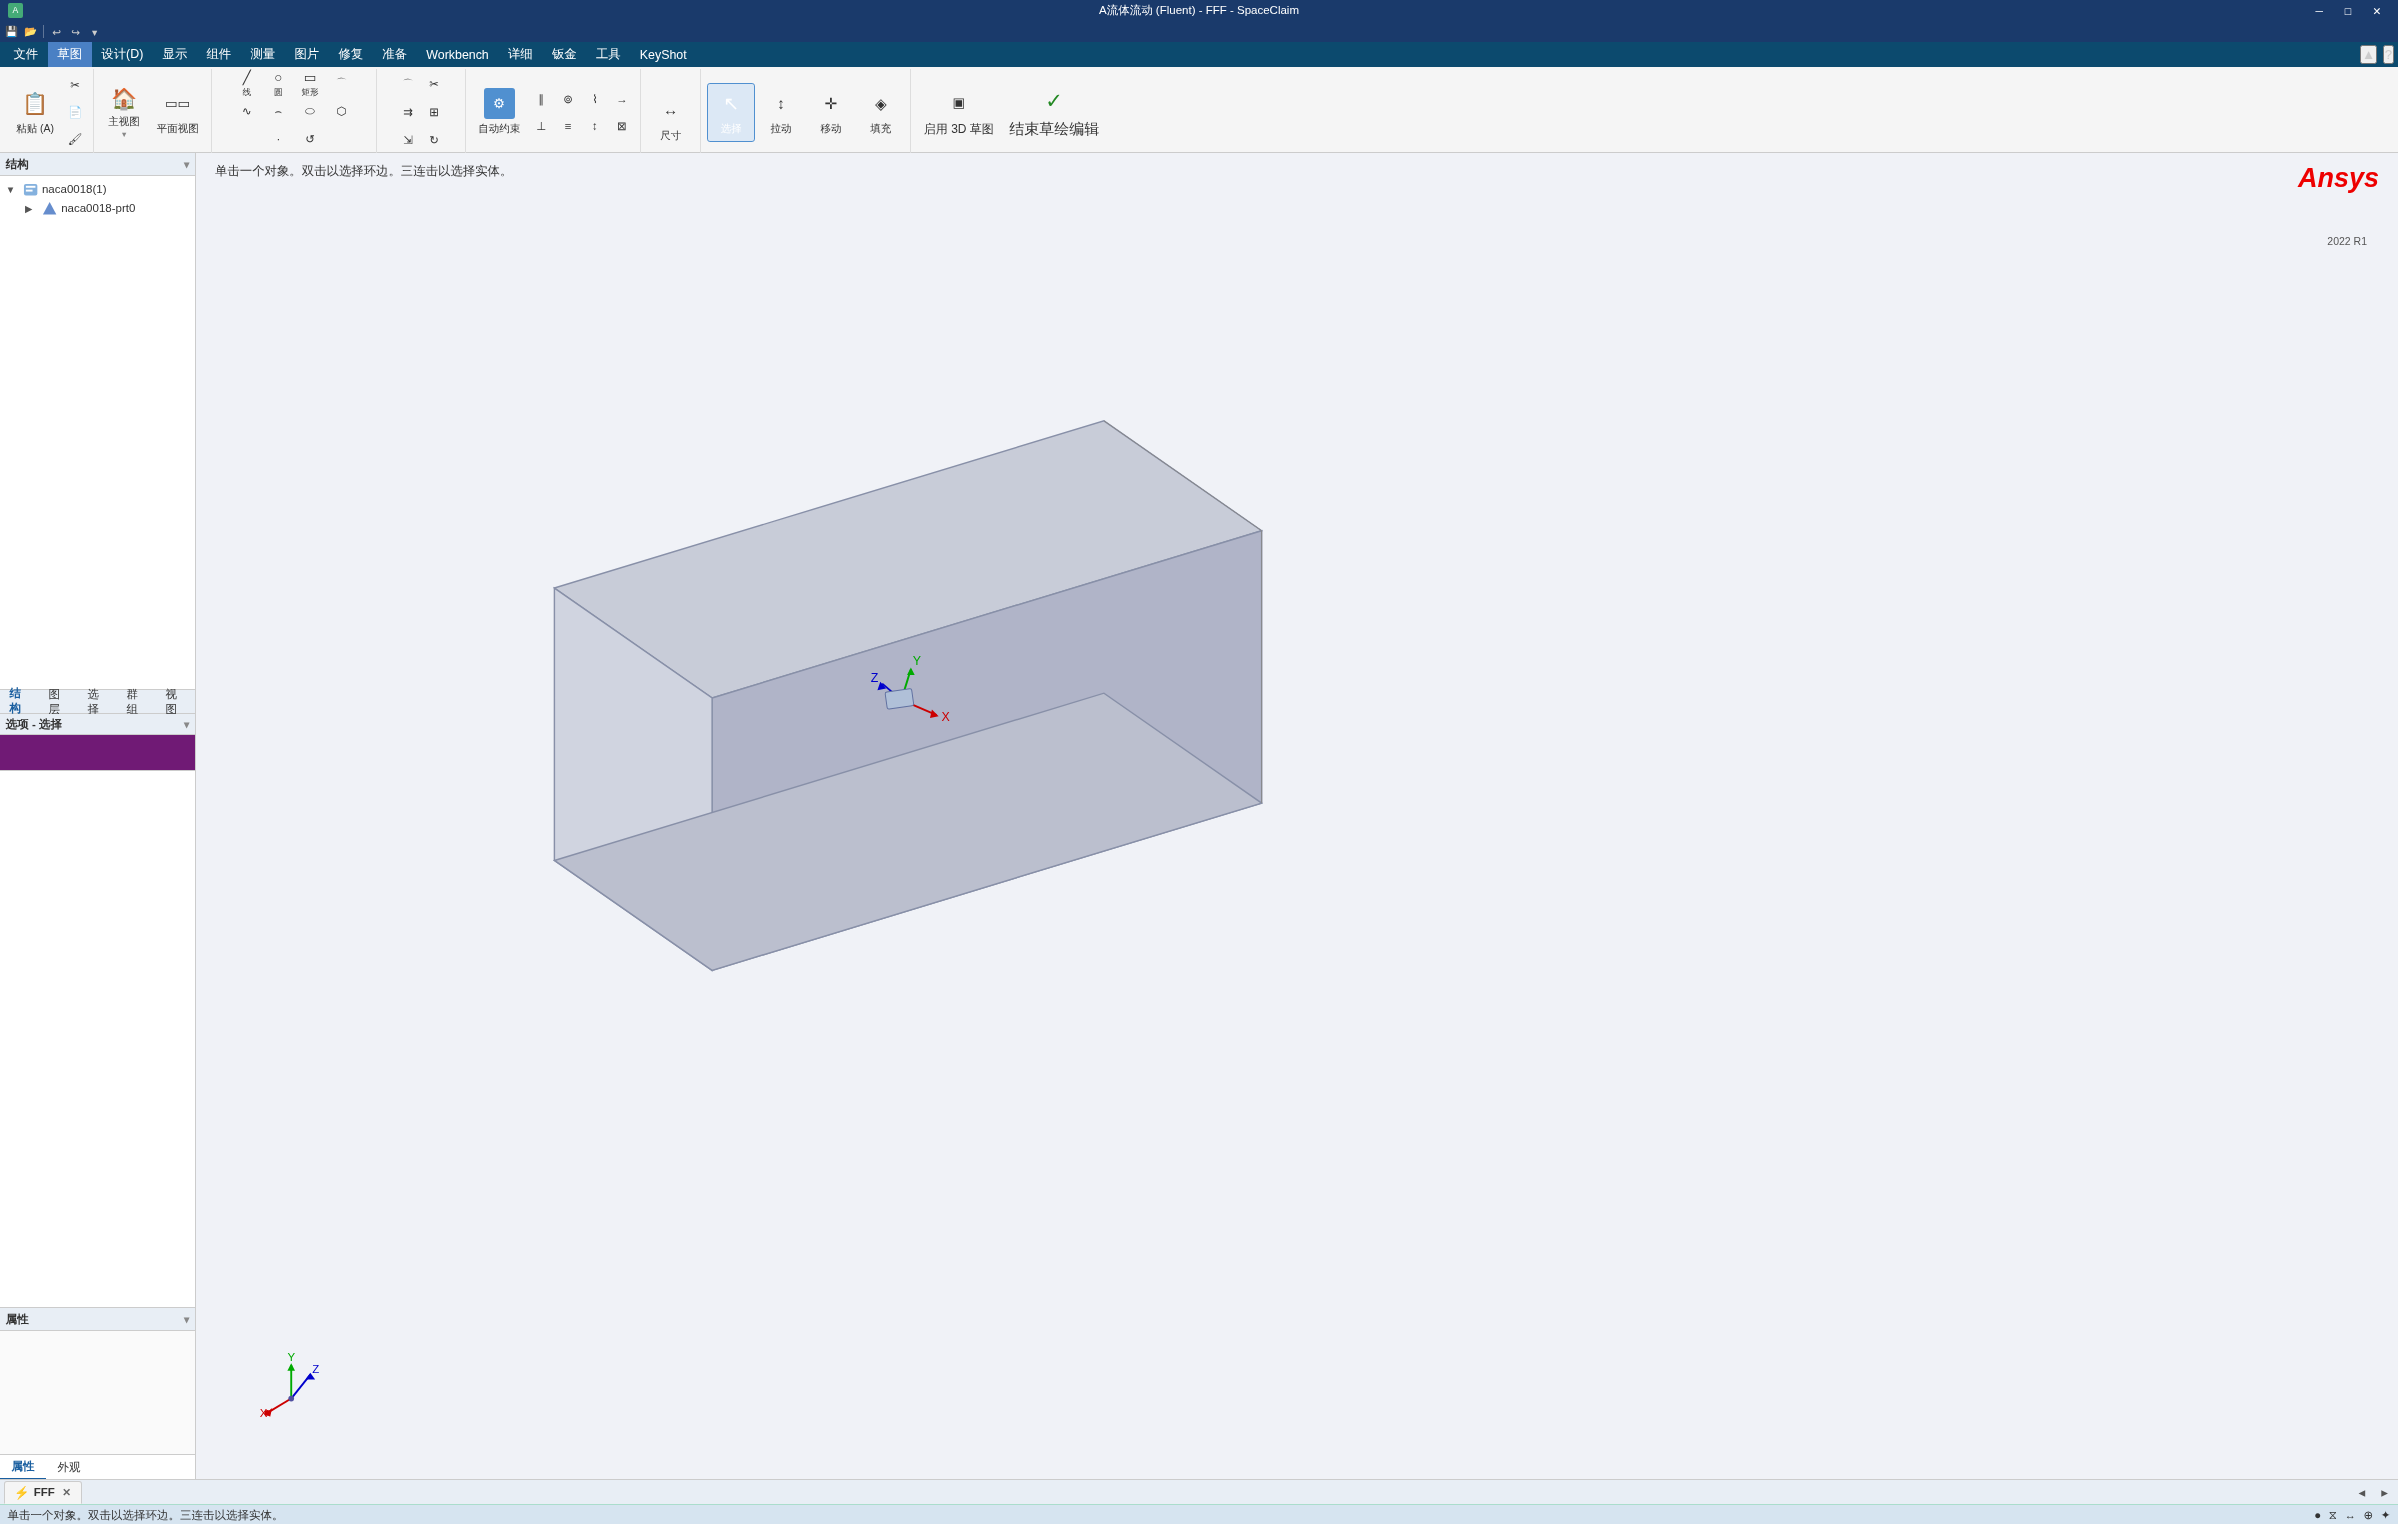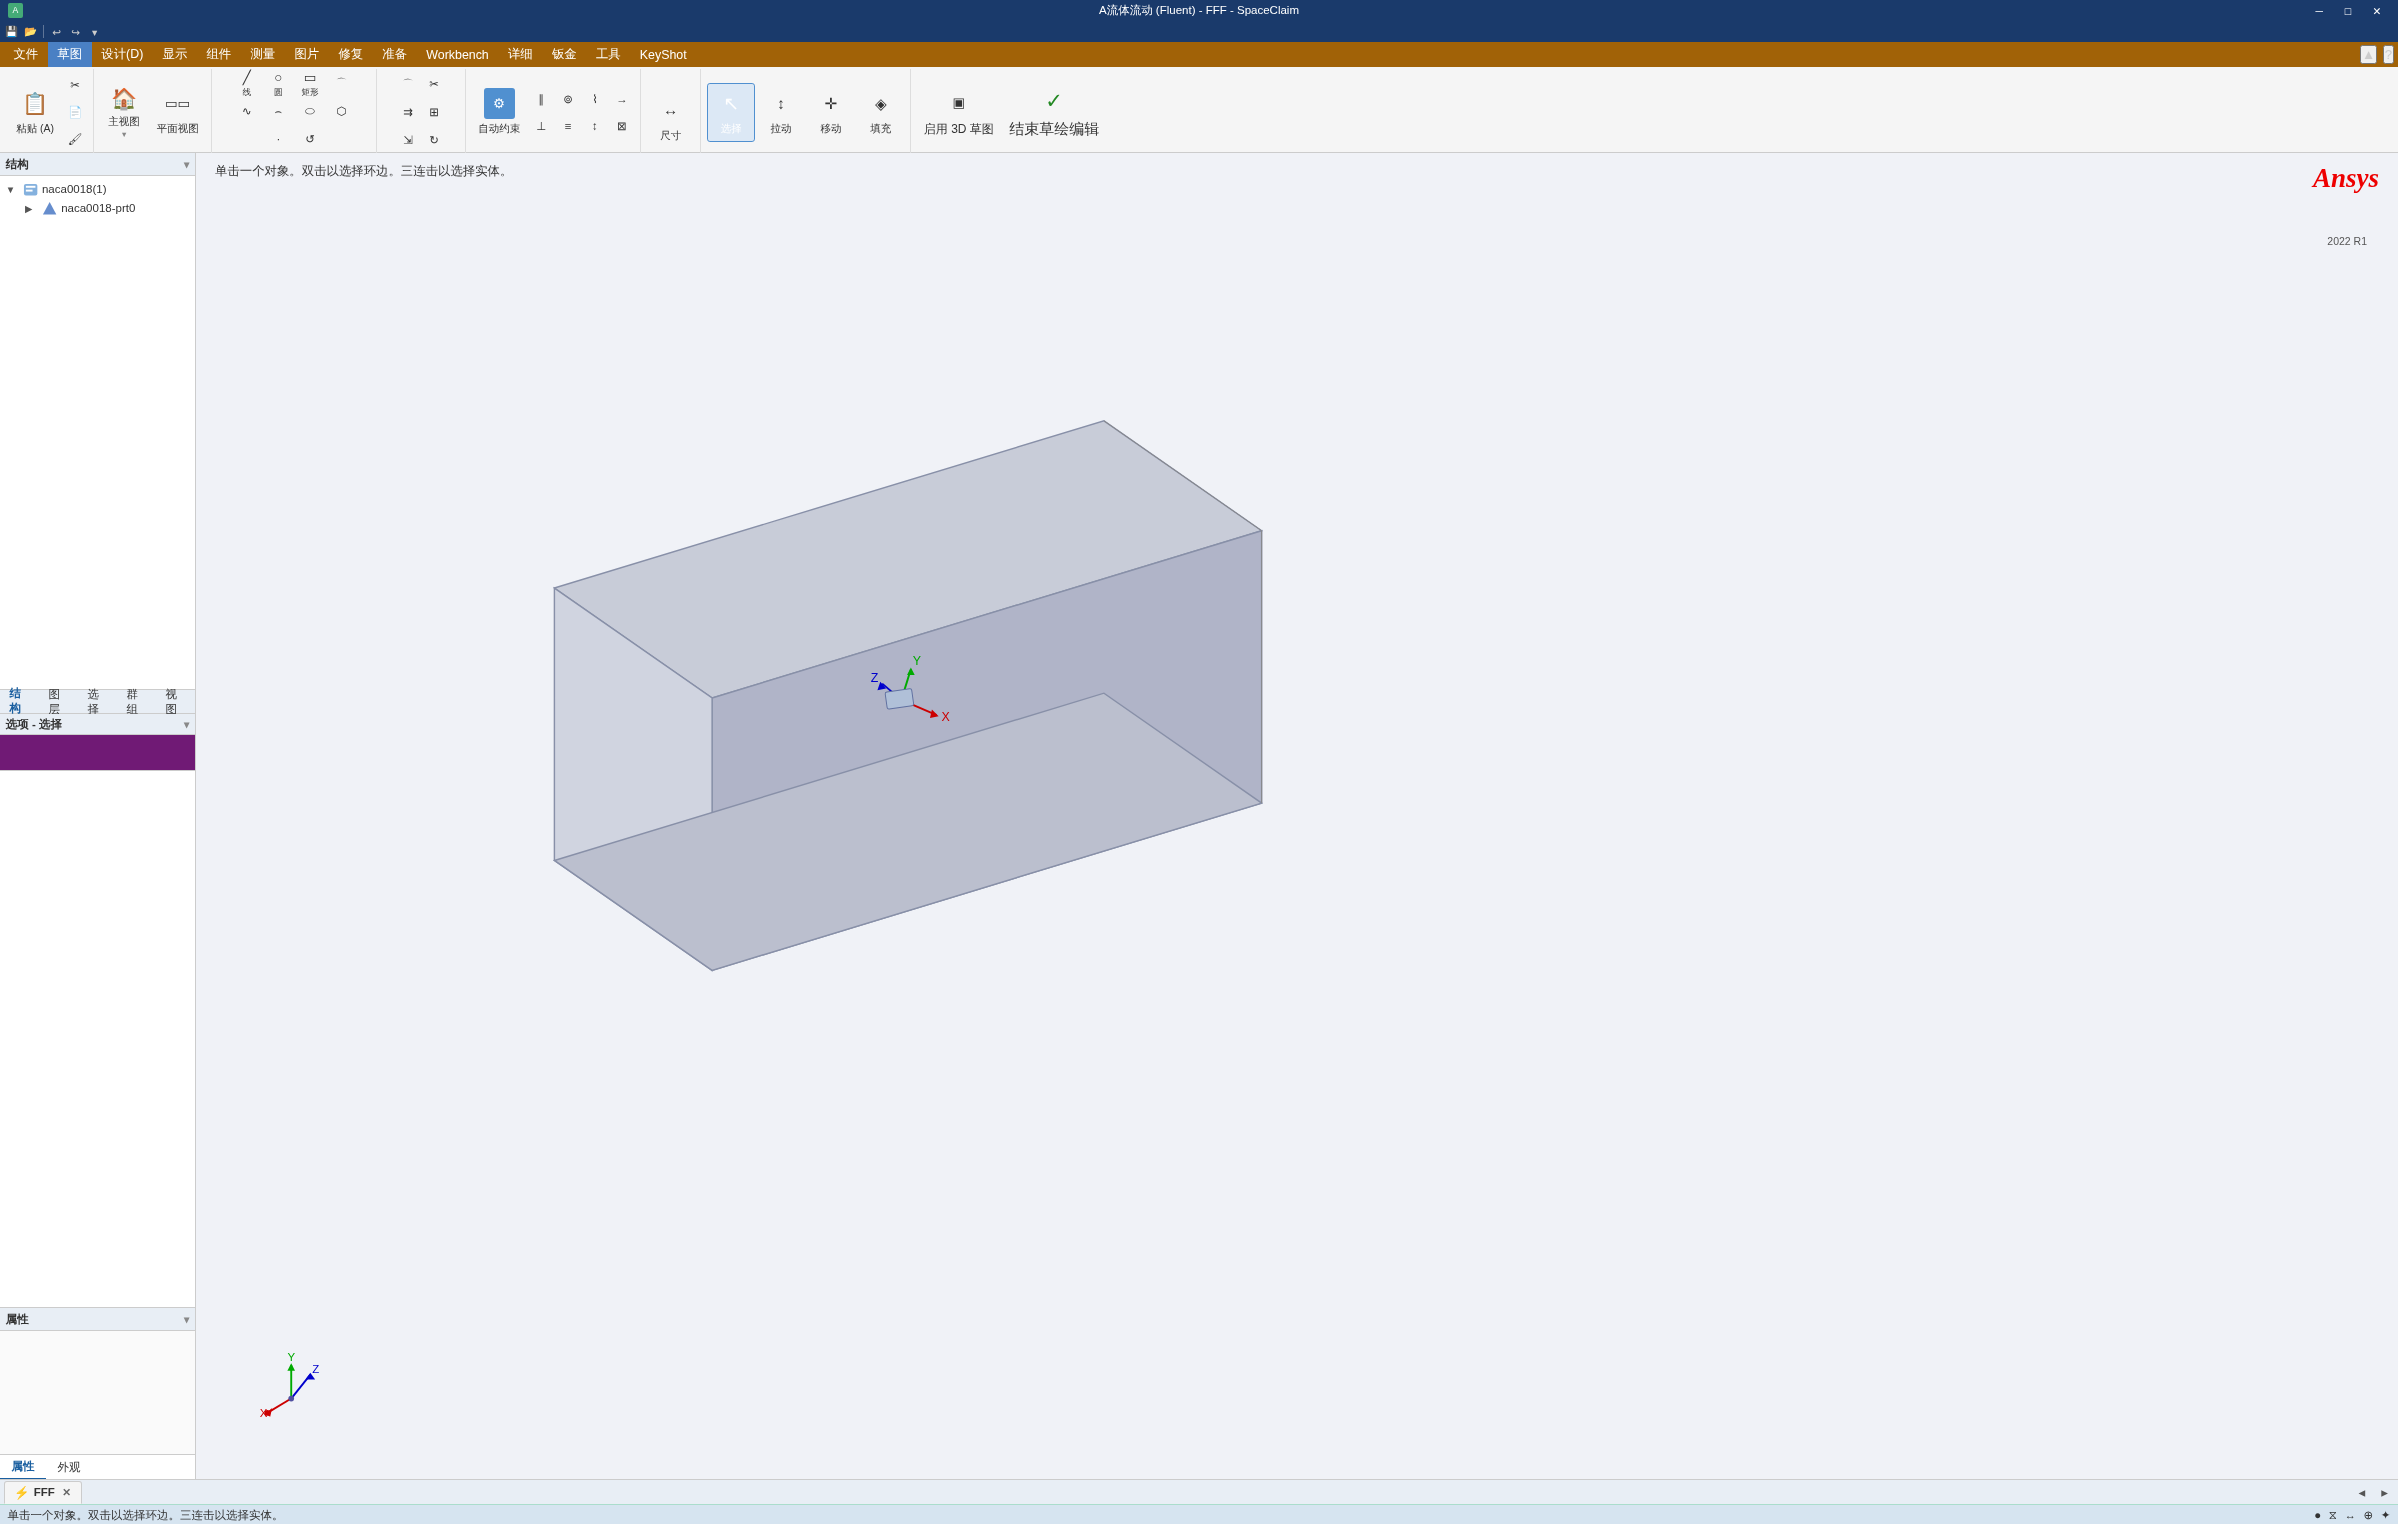--- a/index.html
+++ b/index.html
@@ -17,21 +17,21 @@
 
     
     #quick-toolbar {
       width: 100%; height: 21px; background: #1a3a6b; display: flex; align-items: center; padding: 0 3.8px; gap: 1.9px; color: #ccc;
     }
     .qtb-btn { height: 17px; min-width: 17px; background: transparent; border: none; color: #ccc; font-size: 10.5px; cursor: pointer; display: flex; align-items: center; justify-content: center; padding: 0 1.9px; }
     .qtb-sep { width: 1px; height: 13.4px; background: rgba(255,255,255,0.3); margin: 0 1.9px; }
 
     
     #menu-bar {
-      width: 100%; height: 25px; background: #a16207; display: flex; align-items: center; padding: 0 3.8px;
+      width: 100%; height: 25px; background: #0c4a6e; display: flex; align-items: center; padding: 0 3.8px;
     }
     .menu-item { height: 25px; padding: 0 9.6px; display: flex; align-items: center; color: #fff; font-size: 12.4px; cursor: pointer; white-space: nowrap; }
     .menu-item.active { background: #4a80c4; }
 
     
     #ribbon {
       width: 100%; height: 86px; background: #f5f5f5; border-bottom: 1px solid #ccc; display: flex; flex-direction: column;
     }
 
     #ribbon-content {
@@ -420,21 +420,21 @@
       </div>
     </div>
 
   </div>
 
   <div id="viewport">
 
     <div id="viewport-hint">单击一个对象。双击以选择环边。三连击以选择实体。</div>
 
     <div id="ansys-logo">
-      <span style="color:#e00;font-style:italic;font-weight:bold;font-size:27px;font-family:Liberation Serif, serif;">Ansys</span>
+      <span style="color:#e00;font-style:italic;font-weight:bold;font-size:27px;">Ansys</span>
     </div>
     <div id="ansys-version">2022 R1</div>
 
     <svg id="viewport-svg" xmlns="http://www.w3.org/2000/svg" viewBox="0 0 2304 1387" width="2202" height="1326" style="font-size:12px">
 
       <polygon points="375,455 950,280 1115,395 540,570" fill="#c8ccd8" stroke="#8890a8" stroke-width="1.5"></polygon>
 
       <polygon points="1115,395 1115,680 540,855 540,570" fill="#b0b4c8" stroke="#8890a8" stroke-width="1.5"></polygon>
 
       <polygon points="375,455 375,740 540,855 540,570" fill="#d0d4e0" stroke="#8890a8" stroke-width="1.5"></polygon>

